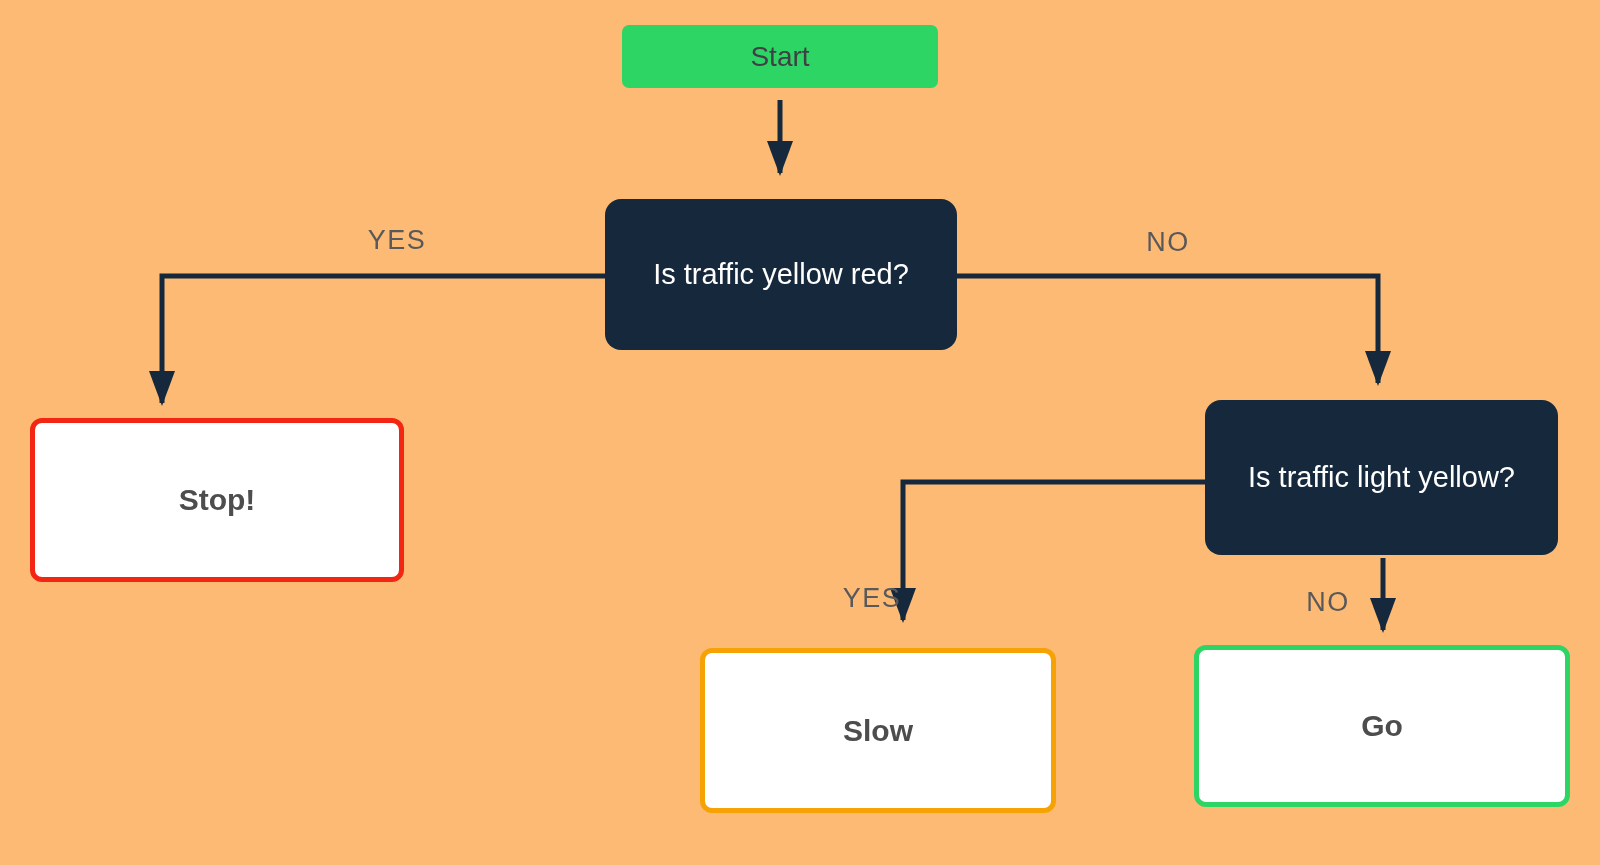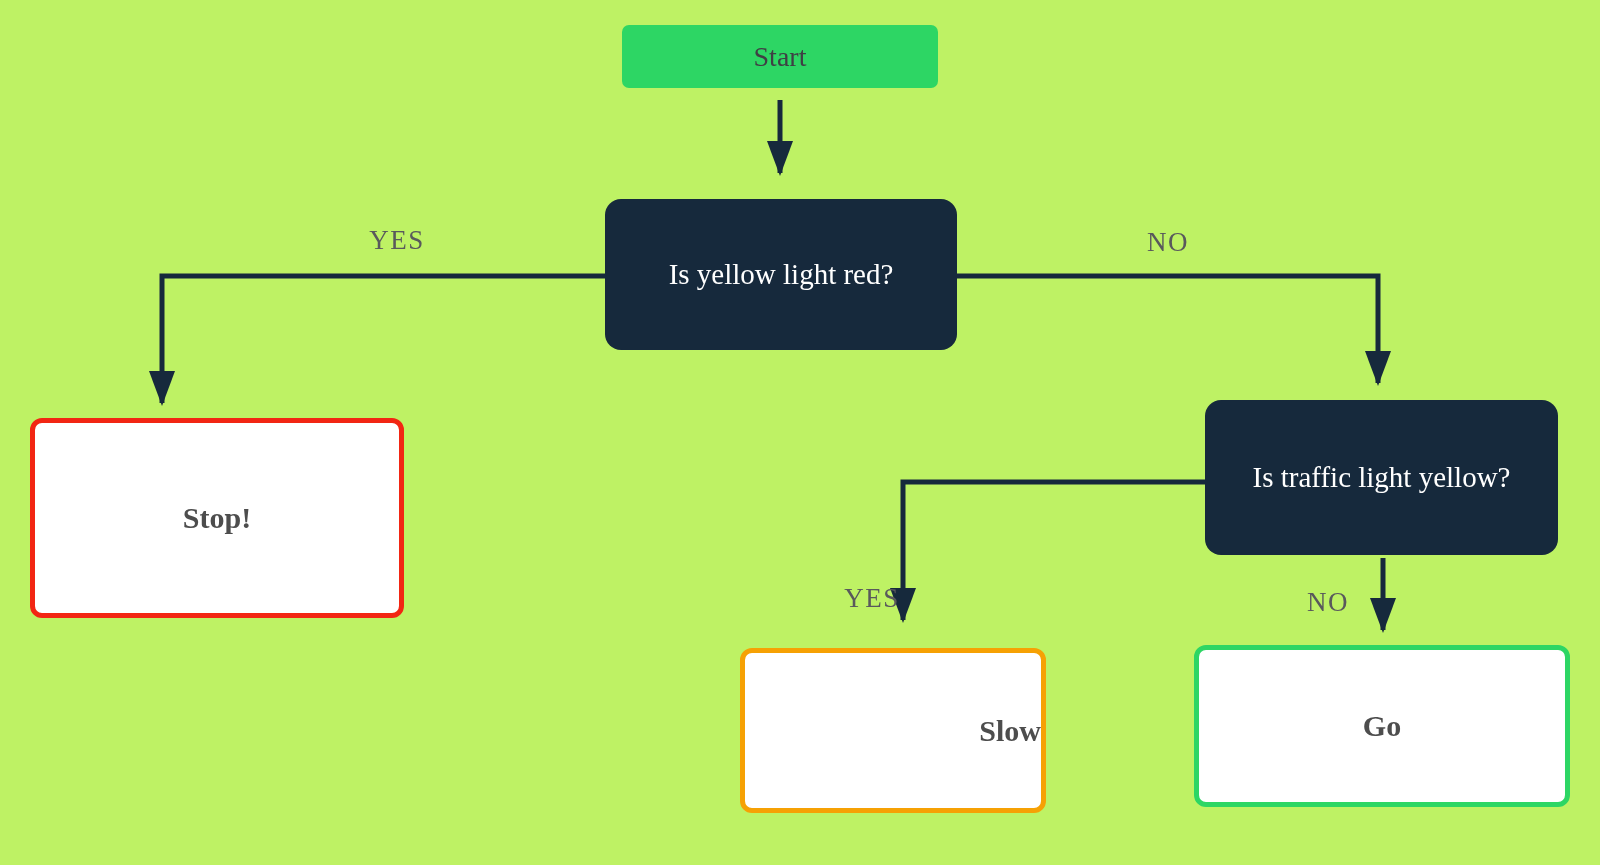--- a/index.html
+++ b/index.html
@@ -11,23 +11,22 @@
     --outcome-text:#4D4D4D;
     --start-text:#3F3F44;
     --white:#FFFFFF;
   }
   *{margin:0;padding:0;box-sizing:border-box;}
   html,body{background:#fff;}
   body{font-family:"Liberation Sans", sans-serif;}
   .canvas{
     position:relative;
     width:1600px;height:865px;
-    background:#bef264;
+    background:#fdba74;
     overflow:hidden;
-    font-family:Liberation Serif, serif;
   }
   .connectors{
     position:absolute;left:0;top:0;
     width:1600px;height:865px;
   }
   .connectors path.edge{
     fill:none;
     stroke:var(--navy);
     stroke-width:5;
   }
@@ -60,27 +59,26 @@
     left:1205px;top:400px;width:353px;height:155px;text-align:right;
   }
   .node-outcome{
     background:#fff;
     border-radius:12px;
     color:var(--outcome-text);
     font-size:30px;
     font-weight:bold;
   }
   .node-stop{
-    left:30px;top:418px;width:374px;height:200px;
+    left:30px;top:418px;width:374px;height:164px;
     border:5px solid var(--red);
   }
   .node-slow{
-    left:740px;top:648px;width:306px;height:165px;
+    left:700px;top:648px;width:356px;height:165px;
     border:5px solid var(--orange);
-    justify-content:flex-end;
   }
   .node-go{
     left:1194px;top:645px;width:376px;height:162px;
     border:5px solid var(--green);
   }
   .edge-label{
     position:absolute;
     transform:translate(-50%,-50%);
     color:var(--label-gray);
     font-size:27px;
@@ -109,21 +107,21 @@
     <path class="edge" d="M957,276 H1378 V383" marker-end="url(#arrowhead)"></path>
     <path class="edge" d="M1205,482 H903 V620" marker-end="url(#arrowhead)"></path>
     <path class="edge" d="M1383,558 V630" marker-end="url(#arrowhead)"></path>
   </svg>
 
   <div class="node node-start">
     <span>Start</span>
   </div>
 
   <div class="node node-decision node-decision-red">
-    <span>Is yellow light red?</span>
+    <span>Is traffic yellow red?</span>
   </div>
 
   <div class="node node-outcome node-stop">
     <span>Stop!</span>
   </div>
 
   <div class="node node-decision node-decision-yellow">
     <span>Is traffic light yellow?</span>
   </div>
 

